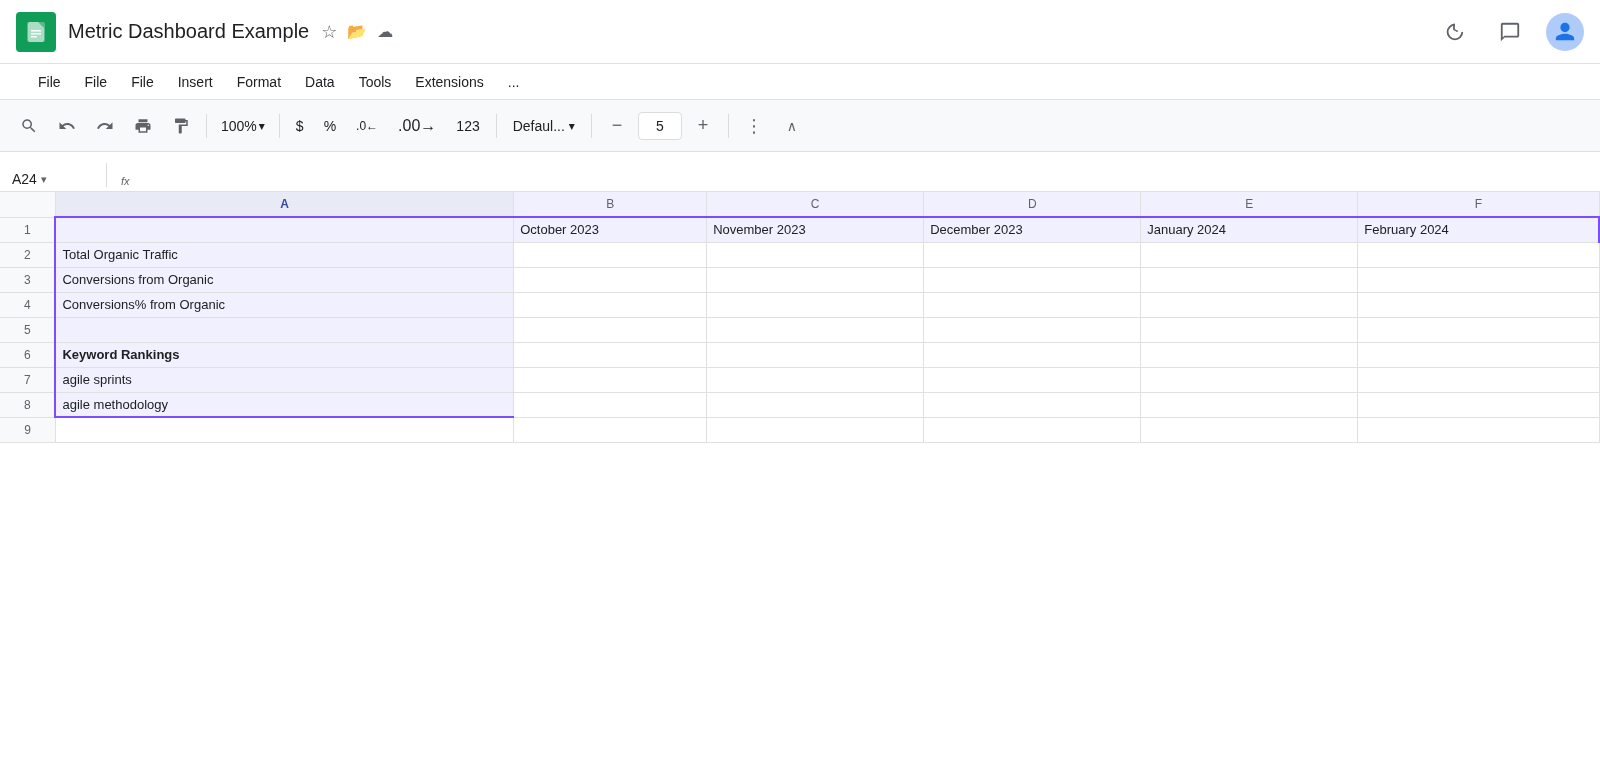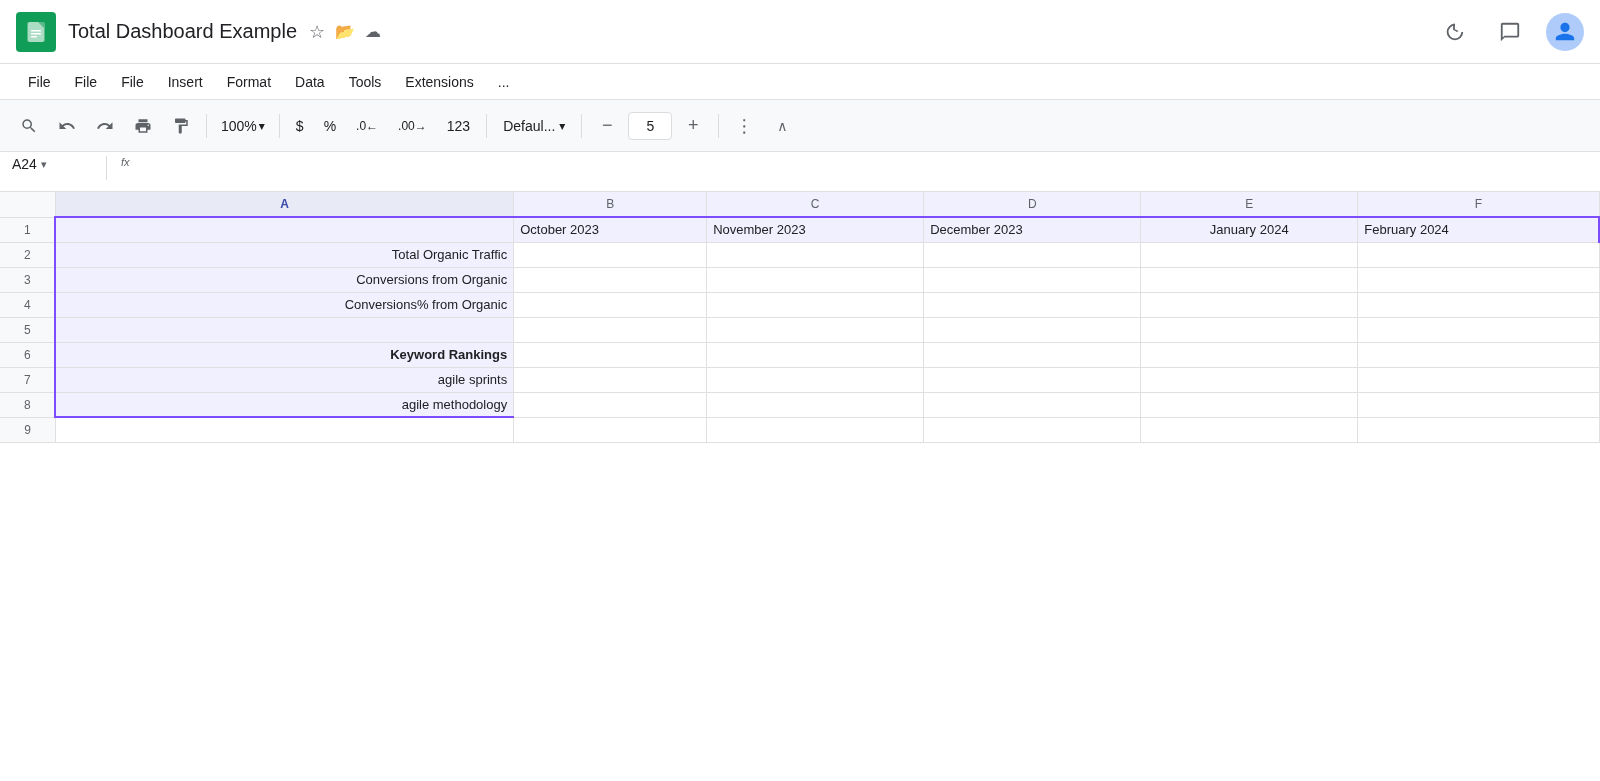--- a/index.html
+++ b/index.html
@@ -75,21 +75,21 @@
       color: #1a73e8;
       font-size: 18px;
       cursor: pointer;
     }
 
     
     .menu-bar {
       display: flex;
       align-items: center;
       background: #fff;
-      padding: 4px 18px;
+      padding: 4px 28px;
       height: 36px;
       gap: 4px;
       border-bottom: 1px solid #e0e0e0;
     }
     .menu-item {
       padding: 4px 10px;
       font-size: 14px;
       color: #202124;
       cursor: pointer;
       border-radius: 4px;
@@ -155,21 +155,21 @@
       font-size: 14px;
       color: #202124;
       gap: 4px;
       border: none;
       background: transparent;
     }
 
     
     .formula-bar {
       display: flex;
-      align-items: flex-start;
+      align-items: flex-end;
       background: #fff;
       padding: 4px 12px;
       height: 40px;
       border-bottom: 1px solid #e0e0e0;
       gap: 8px;
     }
     .cell-ref {
       display: flex;
       align-items: center;
       gap: 4px;
@@ -256,33 +256,32 @@
       white-space: nowrap;
       overflow: hidden;
       text-overflow: ellipsis;
       vertical-align: middle;
     }
 
     .cell-a { width: 380px; min-width: 380px; }
     .cell-b { width: 160px; min-width: 160px; }
     .cell-c { width: 180px; min-width: 180px; }
     .cell-d { width: 180px; min-width: 180px; }
-    .cell-e { width: 180px; min-width: 180px; text-align: center; }
+    .cell-e { width: 180px; min-width: 180px; }
     .cell-f { width: 200px; min-width: 200px; margin-left: 24px; }
 
     
     .border-top-purple { border-top: 2px solid #7c4dff !important; }
     .border-bottom-purple { border-bottom: 2px solid #7c4dff !important; }
     .border-left-purple { border-left: 2px solid #7c4dff !important; }
     .border-right-purple { border-right: 2px solid #7c4dff !important; }
 
     
     .col-a-selected {
       background: #f0f0ff;
-      text-align: right;
     }
 
     
     .row1-selected {
       background: #f0f0ff;
     }
 
     .bold { font-weight: 700; }
 
     
@@ -300,21 +299,21 @@
 <div class="title-bar">
   <div class="app-logo">
     <svg viewBox="0 0 24 24" fill="white" xmlns="http://www.w3.org/2000/svg">
       <rect x="3" y="2" width="18" height="20" rx="2" fill="white" opacity="0.3"></rect>
       <path d="M14 2H6a2 2 0 0 0-2 2v16a2 2 0 0 0 2 2h12a2 2 0 0 0 2-2V8z" fill="white" opacity="0.5"></path>
       <rect x="7" y="10" width="10" height="1.5" rx="0.5" fill="white"></rect>
       <rect x="7" y="13" width="10" height="1.5" rx="0.5" fill="white"></rect>
       <rect x="7" y="16" width="6" height="1.5" rx="0.5" fill="white"></rect>
     </svg>
   </div>
-  <span class="title-text">Total Dashboard Example</span>
+  <span class="title-text">Metric Dashboard Example</span>
   <div class="title-icons">
     <span style="cursor:pointer">☆</span>
     <span style="cursor:pointer; font-size:16px">📂</span>
     <span style="cursor:pointer; font-size:16px">☁</span>
   </div>
   <div class="spacer"></div>
   <div class="header-right">
     <div class="header-icon" title="Version history">
       <svg width="22" height="22" viewBox="0 0 24 24" fill="#5f6368">
         <path d="M13 3a9 9 0 1 0 9 9h-2a7 7 0 1 1-7-7V3z"></path>
@@ -380,21 +379,21 @@
   <div class="toolbar-separator"></div>
   <button class="toolbar-text-btn">
     <span>$</span>
   </button>
   <button class="toolbar-text-btn">
     <span>%</span>
   </button>
   <button class="toolbar-text-btn" style="font-size:12px">
     <span>.0←</span>
   </button>
-  <button class="toolbar-text-btn" style="font-size:12px">
+  <button class="toolbar-text-btn" style="font-size:16px">
     <span>.00→</span>
   </button>
   <button class="toolbar-text-btn">
     <span>123</span>
   </button>
   <div class="toolbar-separator"></div>
   <div class="toolbar-text-btn">
     <span>Defaul...</span>
     <span style="font-size:12px">▾</span>
   </div>

